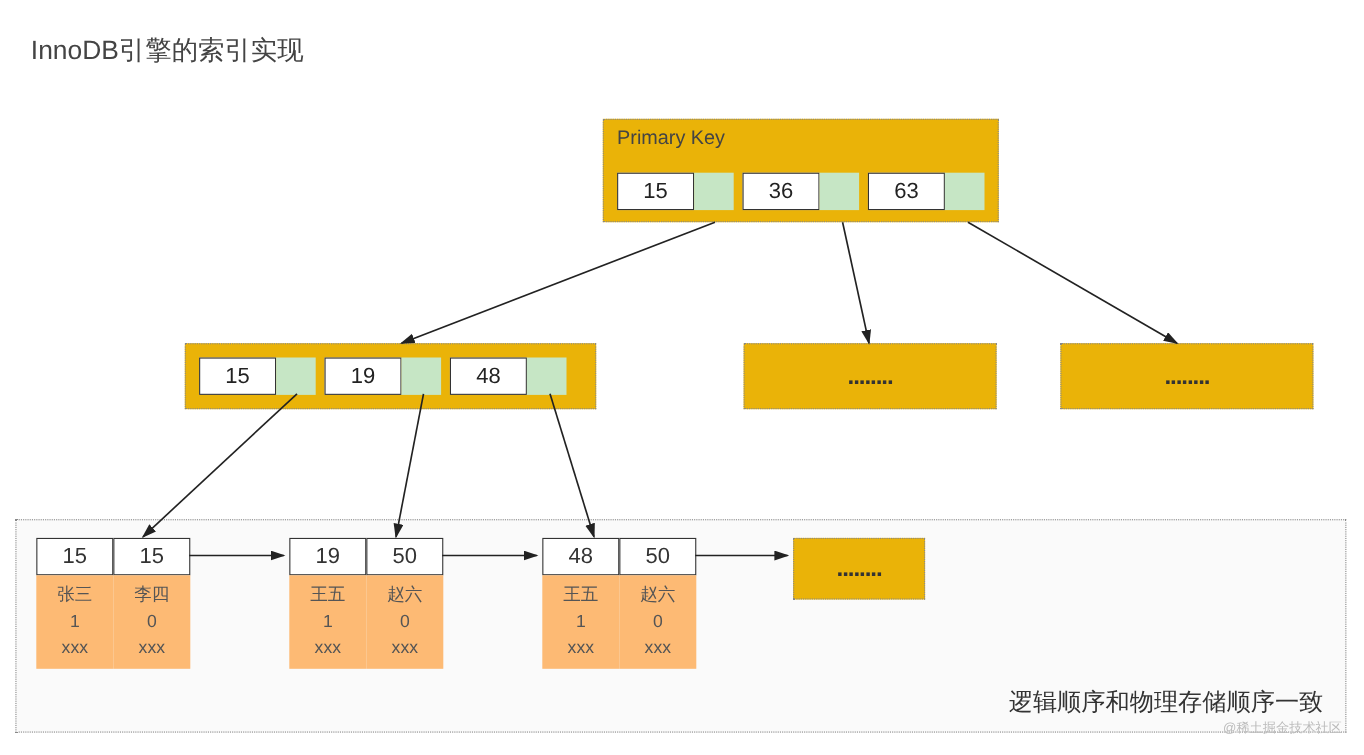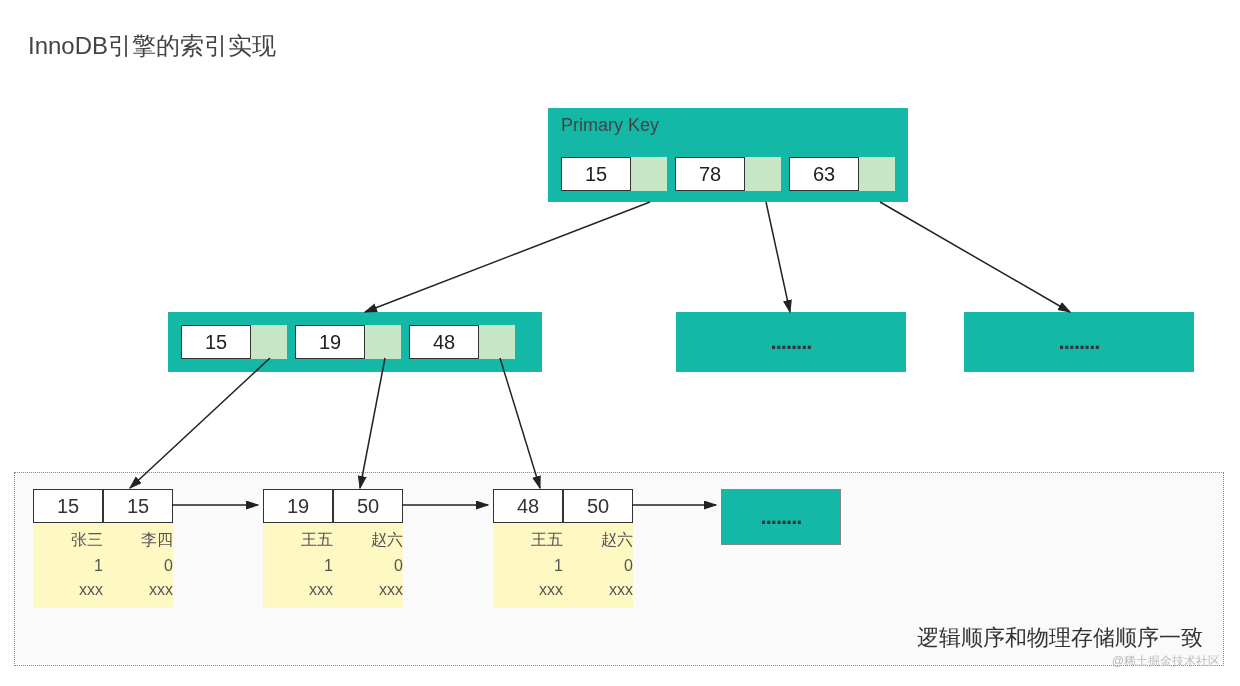--- a/index.html
+++ b/index.html
@@ -17,21 +17,21 @@
     position: absolute;
     top: 30px;
     left: 28px;
     font-size: 24px;
     color: #444;
     text-align: right;
   }
   .dotted-box {
     position: absolute;
     border: 1px dotted #888;
-    background: #14b8a6;
+    background: #eab308;
   }
   .node-label {
     position: absolute;
     top: 6px;
     left: 12px;
     font-size: 18px;
     color: #444;
   }
   .key-row {
     position: absolute;
@@ -73,24 +73,24 @@
   .leaf-key {
     height: 34px;
     border: 1.5px solid #333;
     background: #fff;
     display: flex;
     align-items: center;
     justify-content: center;
     font-size: 20px;
   }
   .leaf-data {
-    background: #fef9c3;
+    background: #fdba74;
     display: flex;
     flex-direction: column;
-    align-items: flex-end;
+    align-items: center;
     padding: 4px 0 6px 0;
     color: #555;
     font-size: 16px;
   }
   .leaf-data span {
     margin: 3px 0;
   }
   .caption {
     position: absolute;
     font-size: 22px;
@@ -116,21 +116,21 @@
 <body>
 
 <div class="title">InnoDB引擎的索引实现</div>
 
 <div class="dotted-box" style="left:548px; top:108px; width:360px; height:94px;">
   <div class="node-label">Primary Key</div>
   <div class="key-row" style="left:12px; bottom:10px;">
     <div class="key-cell">15</div>
     <div class="ptr-cell"></div>
     <div style="width:8px"></div>
-    <div class="key-cell">78</div>
+    <div class="key-cell">36</div>
     <div class="ptr-cell"></div>
     <div style="width:8px"></div>
     <div class="key-cell">63</div>
     <div class="ptr-cell"></div>
   </div>
 </div>
 
 <div class="dotted-box" style="left:168px; top:312px; width:374px; height:60px;">
   <div class="key-row" style="left:12px; top:12px;">
     <div class="key-cell">15</div>

